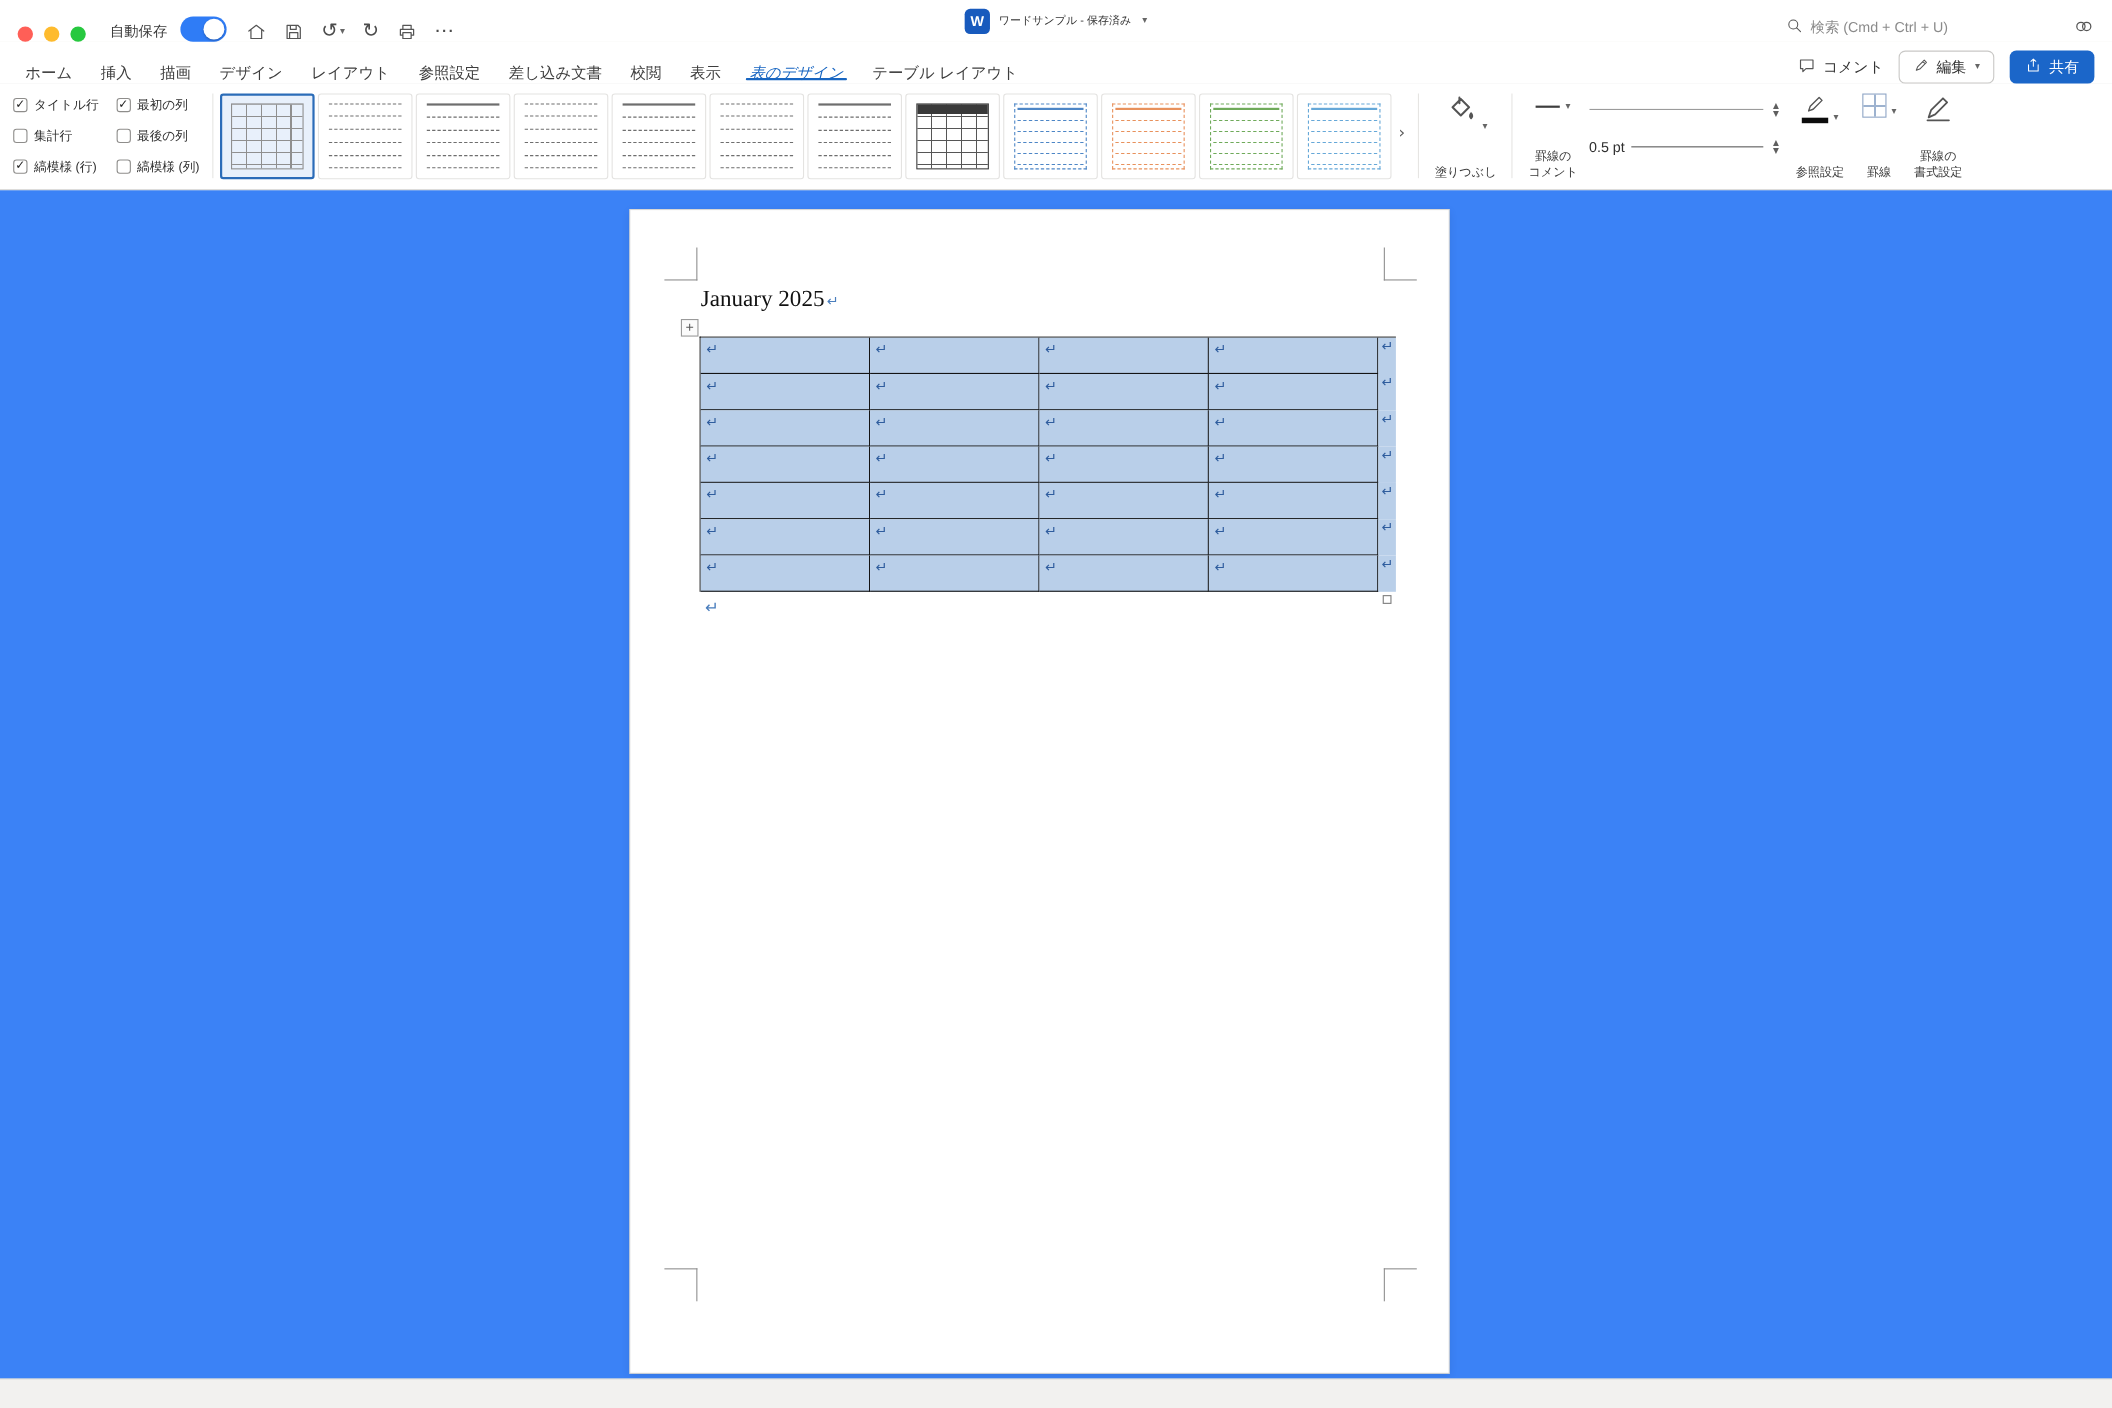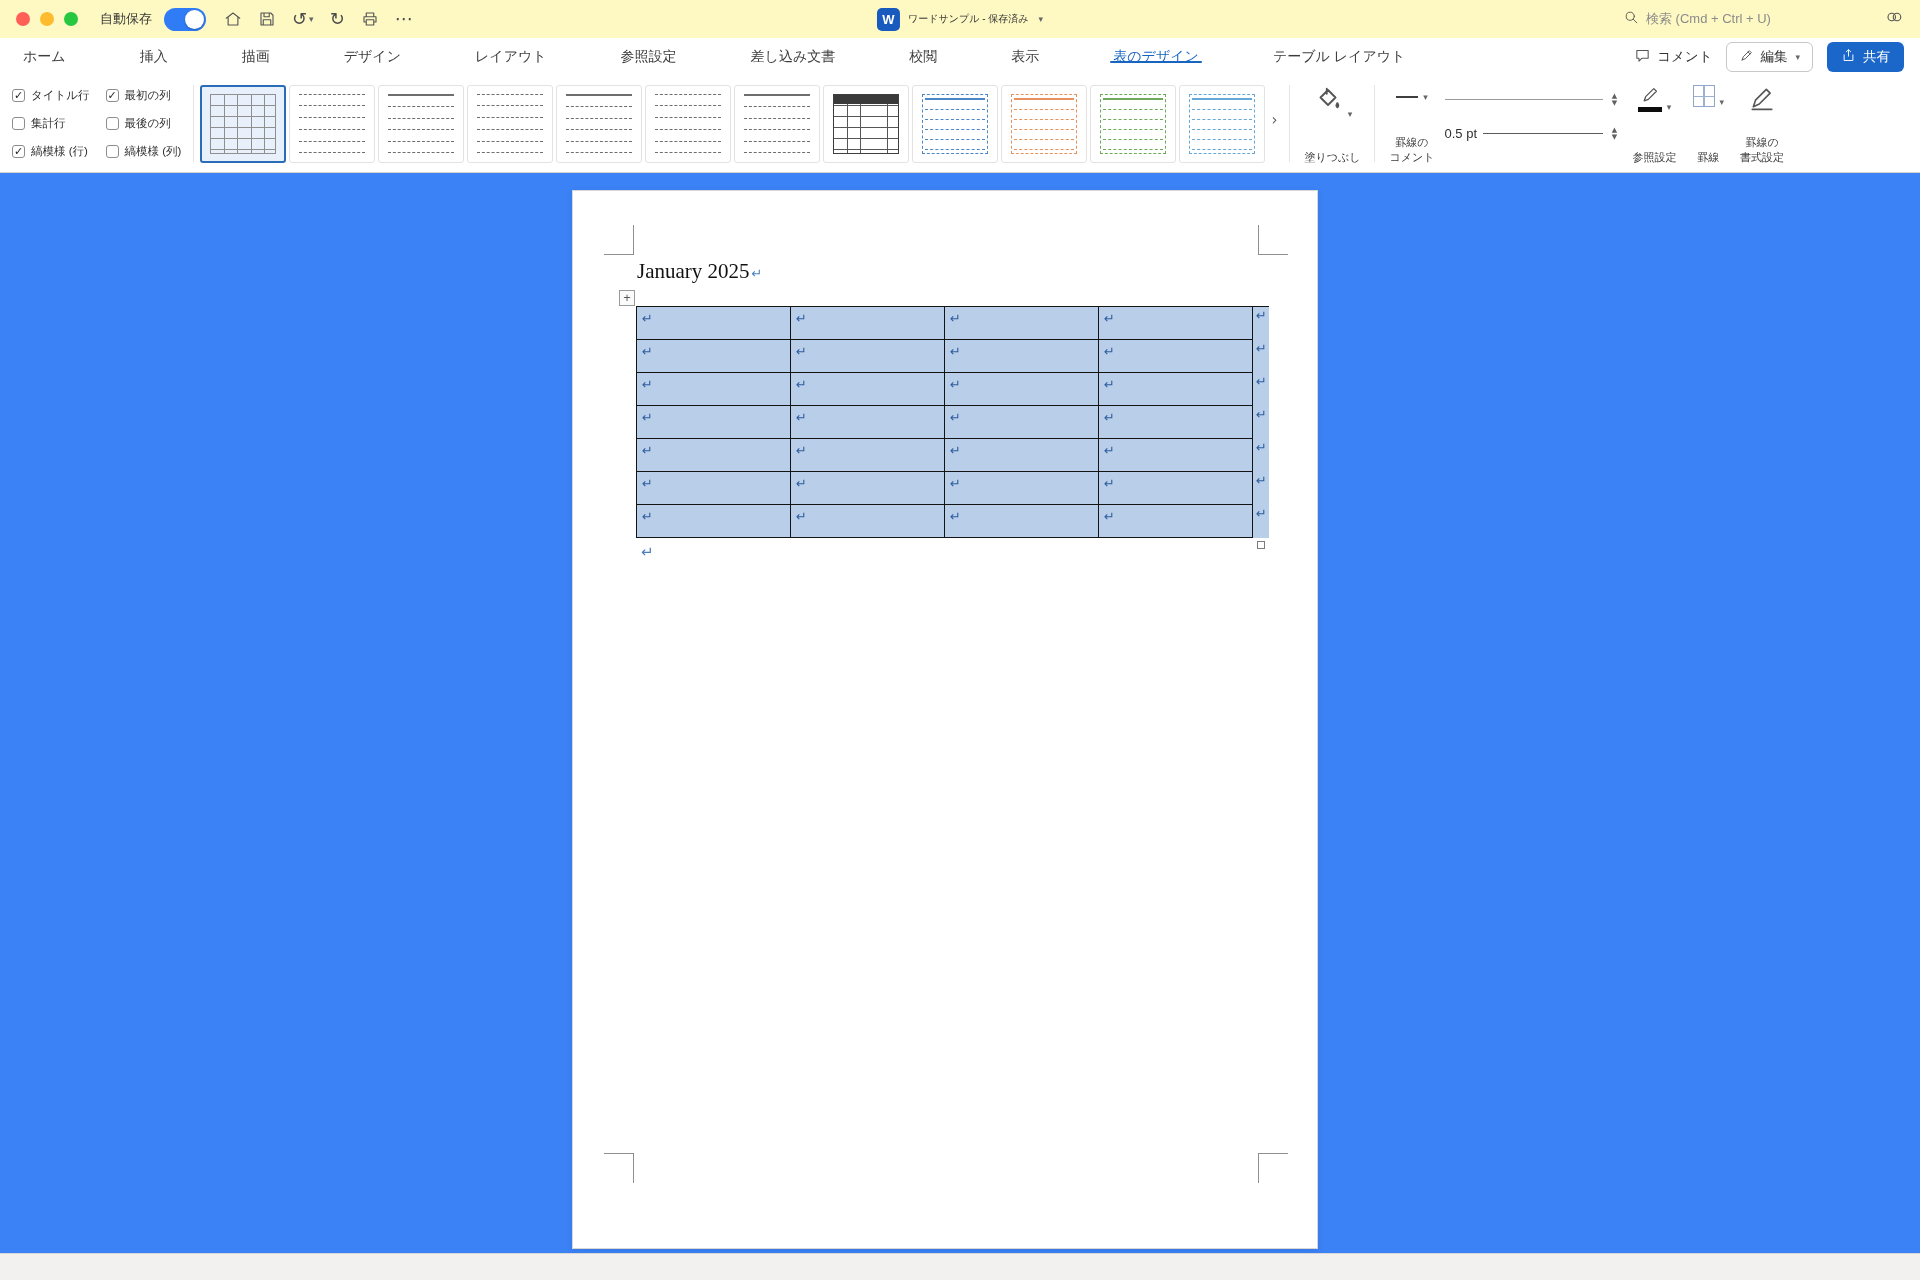--- a/index.html
+++ b/index.html
@@ -1,41 +1,41 @@
 <!DOCTYPE html>
 <html><head>
 <meta charset="utf-8">
 <style>
   * { box-sizing: border-box; margin: 0; padding: 0; }
   html,body { width:1920px; height:1280px; overflow:hidden; }
   body { font-family:"Liberation Sans","DejaVu Sans",sans-serif; background:#e9e8e6; color:#333; }
   .icon-glyph { font-family:"DejaVu Sans",sans-serif; }
 
   
-  .titlebar { height:38px; background:#fef9c3; display:flex; align-items:center; padding:0 16px; gap:12px; position:relative; }
+  .titlebar { height:38px; background:#ffffff; display:flex; align-items:flex-end; padding:0 16px; gap:12px; position:relative; }
   .traffic { display:flex; gap:10px; align-items:center; margin-right:10px; }
   .tl { width:14px; height:14px; border-radius:50%; }
   .tl.red { background:#ff5f57; } .tl.yellow { background:#febb2e; } .tl.green { background:#27c83f; }
   .autosave-label { font-size:13px; color:#3a3a3a; }
   .toggle { width:42px; height:23px; border-radius:12px; background:#2f7cf6; position:relative; flex:0 0 auto; }
   .toggle .knob { position:absolute; right:2px; top:2px; width:19px; height:19px; border-radius:50%; background:#fff; box-shadow:0 1px 2px rgba(0,0,0,.25); }
   .qicons { display:flex; align-items:center; gap:16px; margin-left:6px; color:#4c4c4c; }
   .qicon { display:flex; align-items:center; font-size:18px; line-height:1; color:#4c4c4c; }
   .qicon svg { display:block; }
   .mini-caret { font-size:9px; color:#666; margin-left:2px; }
   .doc-title-group { position:absolute; left:50%; top:0; height:38px; transform:translateX(-50%); display:flex; align-items:center; gap:8px; }
   .word-icon { width:23px; height:23px; border-radius:5px; background:#185abd; color:#fff; font-weight:bold; font-size:13px; display:flex; align-items:center; justify-content:center; }
   .doc-title { font-size:10px; color:#333; }
   .search-field { margin-left:auto; display:flex; align-items:center; gap:7px; color:#8b8b8b; font-size:13px; padding:4px 8px; min-width:230px; }
   .presence { margin-left:26px; color:#7a7a7a; }
 
   
-  .tabsrow { height:38px; background:#fff; display:flex; align-items:center; padding:0 10px;gap:48px; }
+  .tabsrow { height:38px; background:#fff; display:flex; align-items:flex-end; padding:0 10px; }
   .tab { padding:0 13px; font-size:14px; color:#3d3d3d; display:flex; align-items:center; position:relative; white-space:nowrap; }
-  .tab.active { color:#1765c1; }
+  .tab.active { color:#1765c1;font-style:italic; }
   .tab.active::after { content:""; position:absolute; left:10px; right:10px; bottom:3px; height:2.5px; border-radius:2px; background:#1765c1; }
   .tabs-right { margin-left:auto; display:flex; align-items:center; gap:14px; padding-right:6px; }
   .btn-comments { display:flex; align-items:center; gap:6px; font-size:13.5px; color:#333; }
   .btn-edit { display:flex; align-items:center; gap:6px; font-size:13.5px; color:#333; border:1px solid #c9c8c6; border-radius:6px; padding:5px 12px; background:#fff; }
   .btn-share { display:flex; align-items:center; gap:7px; font-size:13.5px; color:#fff; background:#1b66c9; border-radius:6px; padding:6px 14px; }
 
   
   .ribbon { height:97px; background:#fff; border-bottom:1px solid #d5d4d2; display:flex; align-items:stretch; padding:5px 8px 6px 10px; }
   .opts-grid { display:grid; grid-auto-flow:column; grid-template-rows:repeat(3,1fr); grid-template-columns:auto auto; column-gap:16px; row-gap:2px; align-content:center; padding:2px 6px 2px 2px; }
   .opt { display:flex; align-items:center; gap:6px; font-size:11.5px; color:#2e2e2e; white-space:nowrap; }

